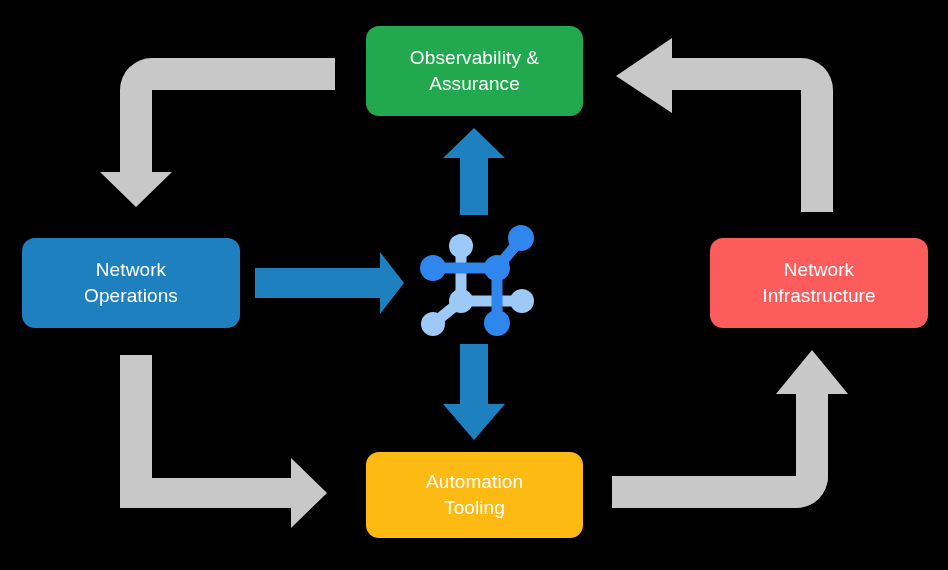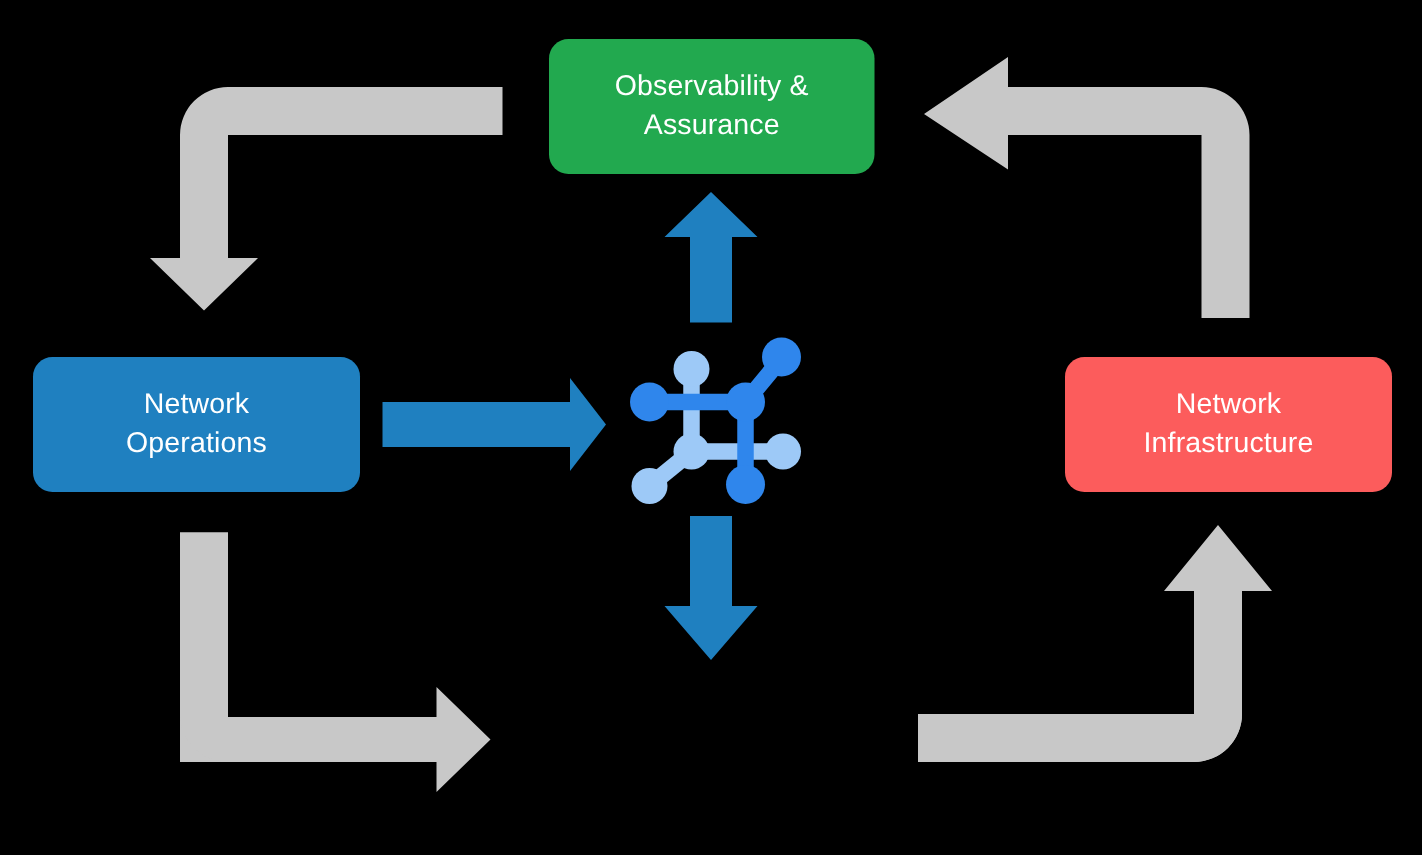--- a/index.html
+++ b/index.html
@@ -107,14 +107,16 @@
 
   <div class="node-box" id="box-observability" style="background: rgb(34, 169, 79);">Observability &amp;
 Assurance</div>
 
   <div class="node-box" id="box-network-operations" style="background: rgb(31, 128, 192);">Network
 Operations</div>
 
   <div class="node-box" id="box-network-infrastructure" style="background: rgb(252, 92, 92);">Network
 Infrastructure</div>
 
+  <div class="node-box" id="box-automation-tooling" style="background: rgb(253, 186, 18);">Automation
+Tooling</div>
 
 </div>
 
 </body></html>

